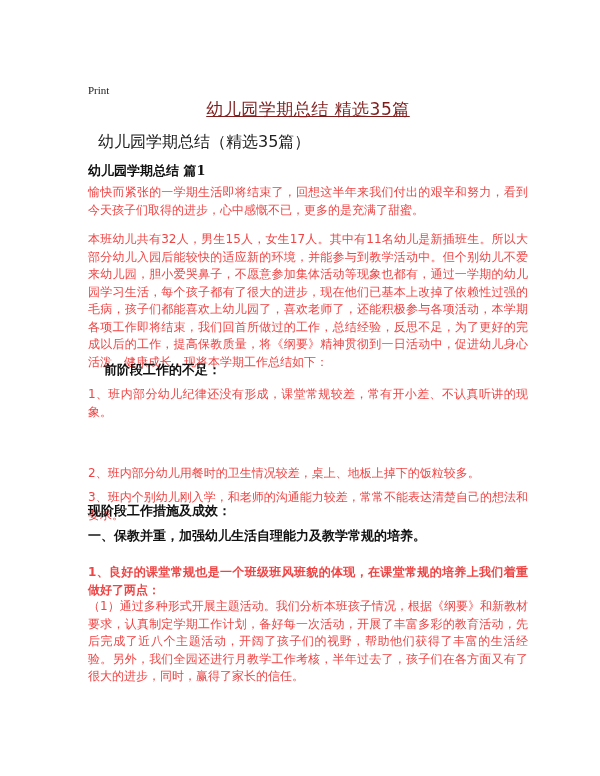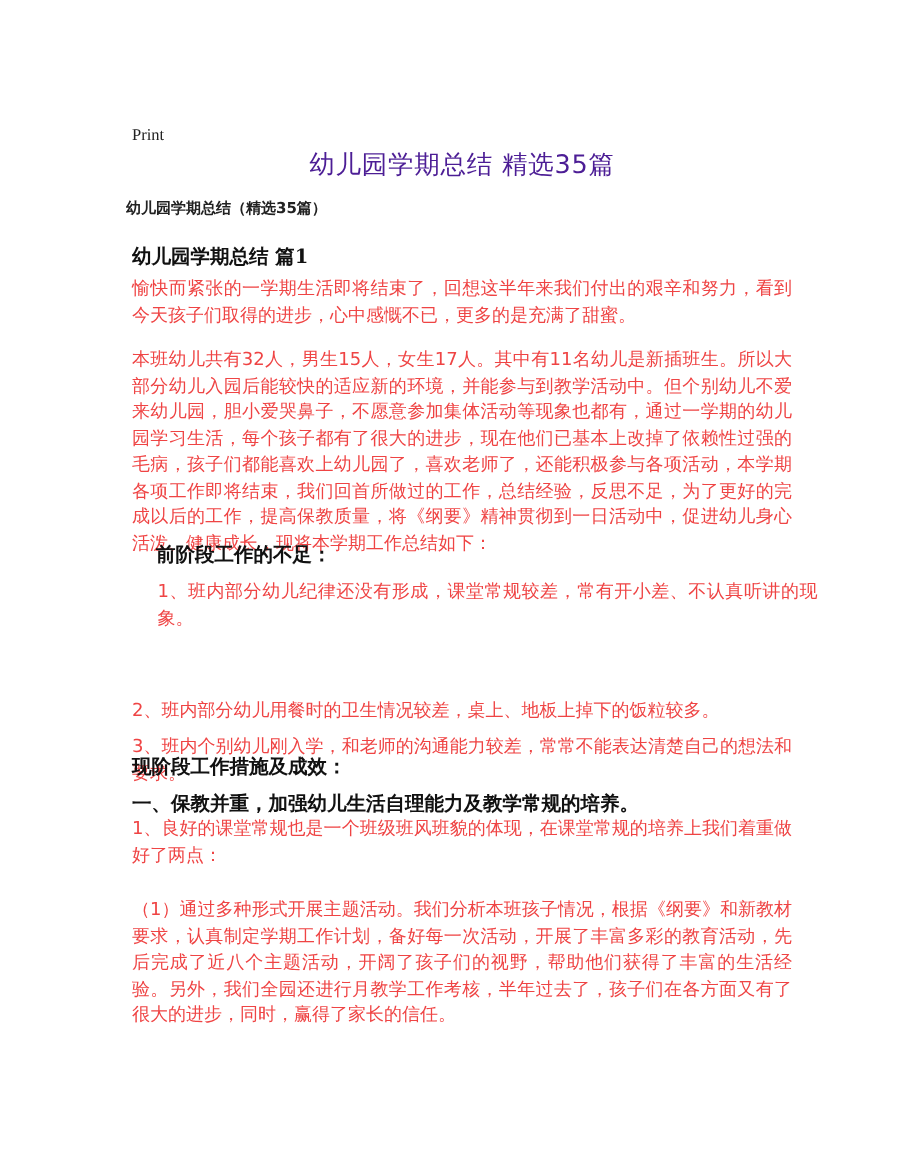--- a/index.html
+++ b/index.html
@@ -8,25 +8,25 @@
     font-family: "DejaVu Sans", "Liberation Sans", sans-serif;
     color: #1a1a1a;
   }
   .print {
     position: absolute; left: 88px; top: 71px;
     font-family: "Liberation Serif", "DejaVu Serif", serif;
     font-size: 11px; color: #222; margin-top: 13px;
   }
   .title {
     position: absolute; left: 88px; top: 98px; width: 440px;
-    text-align: center; font-size: 17px; color: #4c1d95; letter-spacing: 0.5px;
+    text-align: center; font-size: 17px; color: #7f1d1d; letter-spacing: 0.5px; text-decoration: underline;
   }
   .subtitle {
-    position: absolute; left: 84px; top: 132px;
-    font-size: 10px; color: #222; font-weight: bold;
+    position: absolute; left: 98px; top: 132px;
+    font-size: 16px; color: #222;
   }
   .h {
     position: absolute; left: 88px; font-size: 13px; font-weight: bold; color: #111;
     font-family: "DejaVu Serif", "Liberation Serif", serif;
   }
   .p {
     position: absolute; left: 88px; width: 440px;
     font-size: 12px; line-height: 17.5px; color: #ef4444;
     text-align: justify;
   }
@@ -39,22 +39,22 @@
 <div class="subtitle">幼儿园学期总结（精选35篇）</div>
 
 <div class="h" style="top:162px;">幼儿园学期总结 篇1</div>
 
 <div class="p" style="top:184px;">愉快而紧张的一学期生活即将结束了，回想这半年来我们付出的艰辛和努力，看到今天孩子们取得的进步，心中感慨不已，更多的是充满了甜蜜。</div>
 
 <div class="p" style="top:231px;">本班幼儿共有32人，男生15人，女生17人。其中有11名幼儿是新插班生。所以大部分幼儿入园后能较快的适应新的环境，并能参与到教学活动中。但个别幼儿不爱来幼儿园，胆小爱哭鼻子，不愿意参加集体活动等现象也都有，通过一学期的幼儿园学习生活，每个孩子都有了很大的进步，现在他们已基本上改掉了依赖性过强的毛病，孩子们都能喜欢上幼儿园了，喜欢老师了，还能积极参与各项活动，本学期各项工作即将结束，我们回首所做过的工作，总结经验，反思不足，为了更好的完成以后的工作，提高保教质量，将《纲要》精神贯彻到一日活动中，促进幼儿身心活泼、健康成长，现将本学期工作总结如下：</div>
 
 <div class="h" style="top:361px;margin-left:16px;">前阶段工作的不足：</div>
 
-<div class="p" style="top:386px;margin-left:17px;">1、班内部分幼儿纪律还没有形成，课堂常规较差，常有开小差、不认真听讲的现象。</div>
+<div class="p" style="top:386px;">1、班内部分幼儿纪律还没有形成，课堂常规较差，常有开小差、不认真听讲的现象。</div>
 <div class="p" style="top:433px;margin-top:32px;">2、班内部分幼儿用餐时的卫生情况较差，桌上、地板上掉下的饭粒较多。</div>
 <div class="p" style="top:461px;margin-top:28px;">3、班内个别幼儿刚入学，和老师的沟通能力较差，常常不能表达清楚自己的想法和要求。</div>
 
 <div class="h" style="top:502px;">现阶段工作措施及成效：</div>
 <div class="h" style="top:527px;">一、保教并重，加强幼儿生活自理能力及教学常规的培养。</div>
 
-<div class="p" style="top:544px;">1、良好的课堂常规也是一个班级班风班貌的体现，在课堂常规的培养上我们着重做好了两点：</div>
+<div class="p" style="top:564px;font-weight:bold;">1、良好的课堂常规也是一个班级班风班貌的体现，在课堂常规的培养上我们着重做好了两点：</div>
 
 <div class="p" style="top:598px;">（1）通过多种形式开展主题活动。我们分析本班孩子情况，根据《纲要》和新教材要求，认真制定学期工作计划，备好每一次活动，开展了丰富多彩的教育活动，先后完成了近八个主题活动，开阔了孩子们的视野，帮助他们获得了丰富的生活经验。另外，我们全园还进行月教学工作考核，半年过去了，孩子们在各方面又有了很大的进步，同时，赢得了家长的信任。</div>
 
 </body></html>

